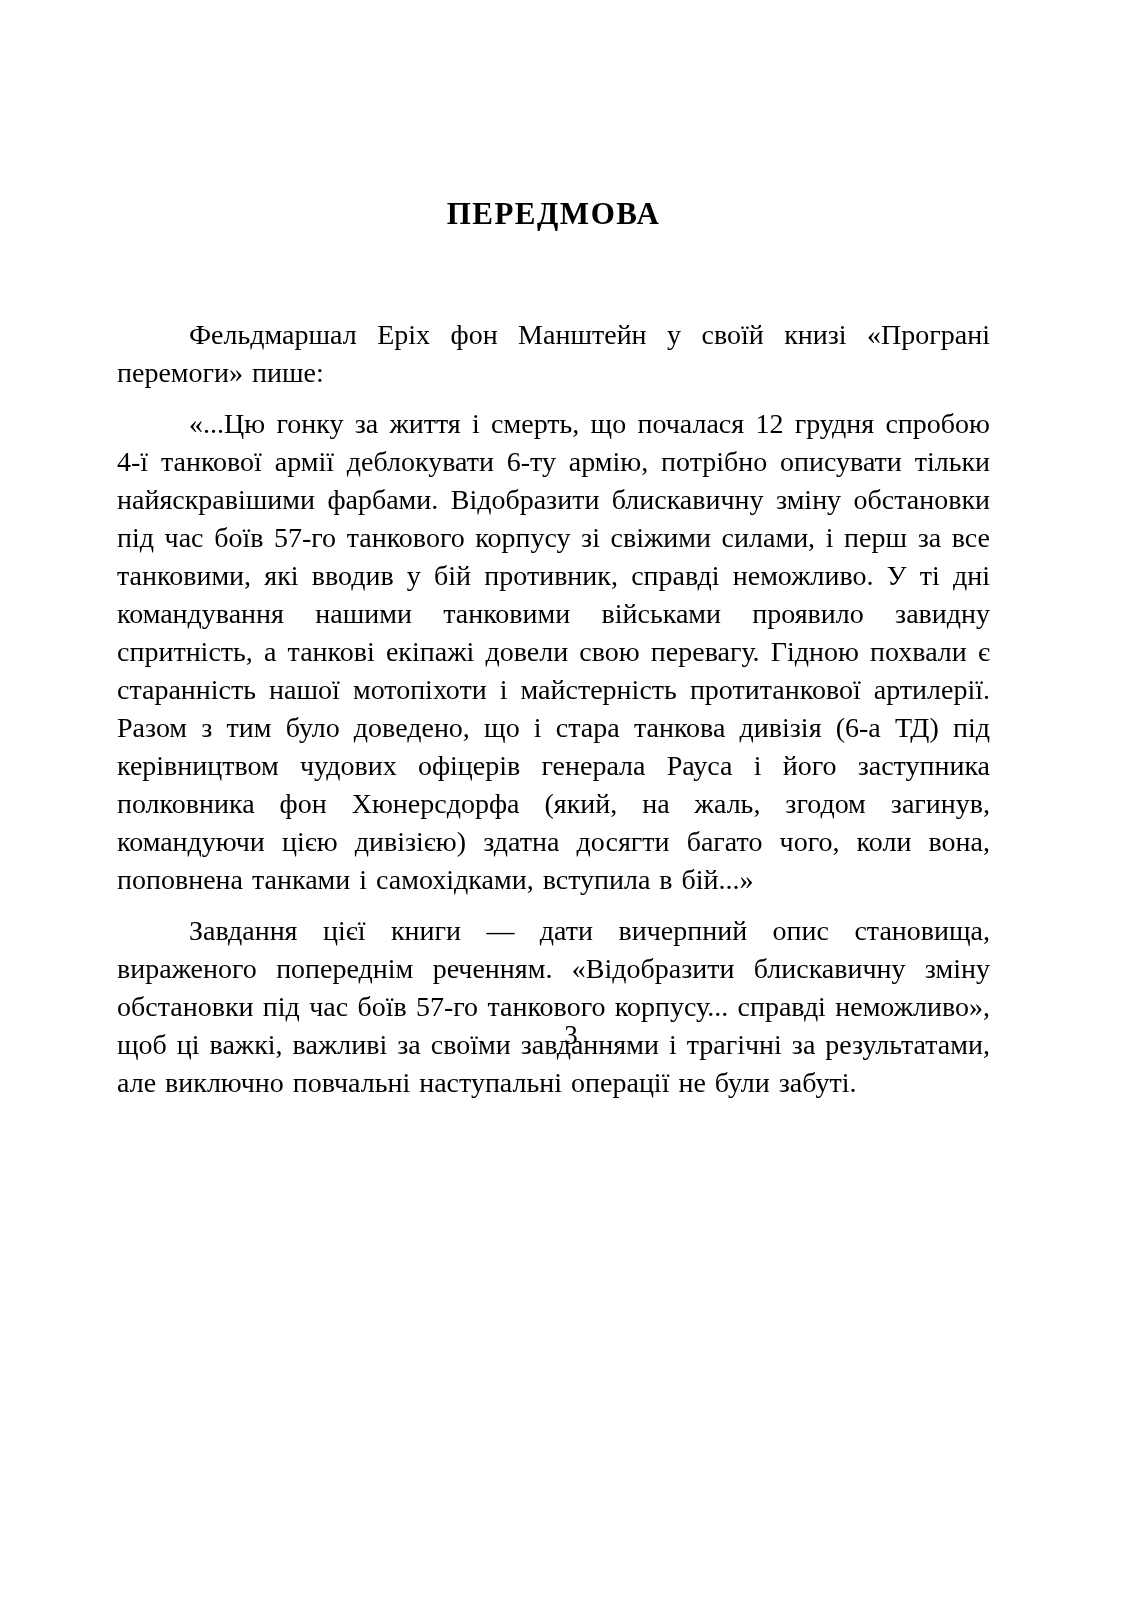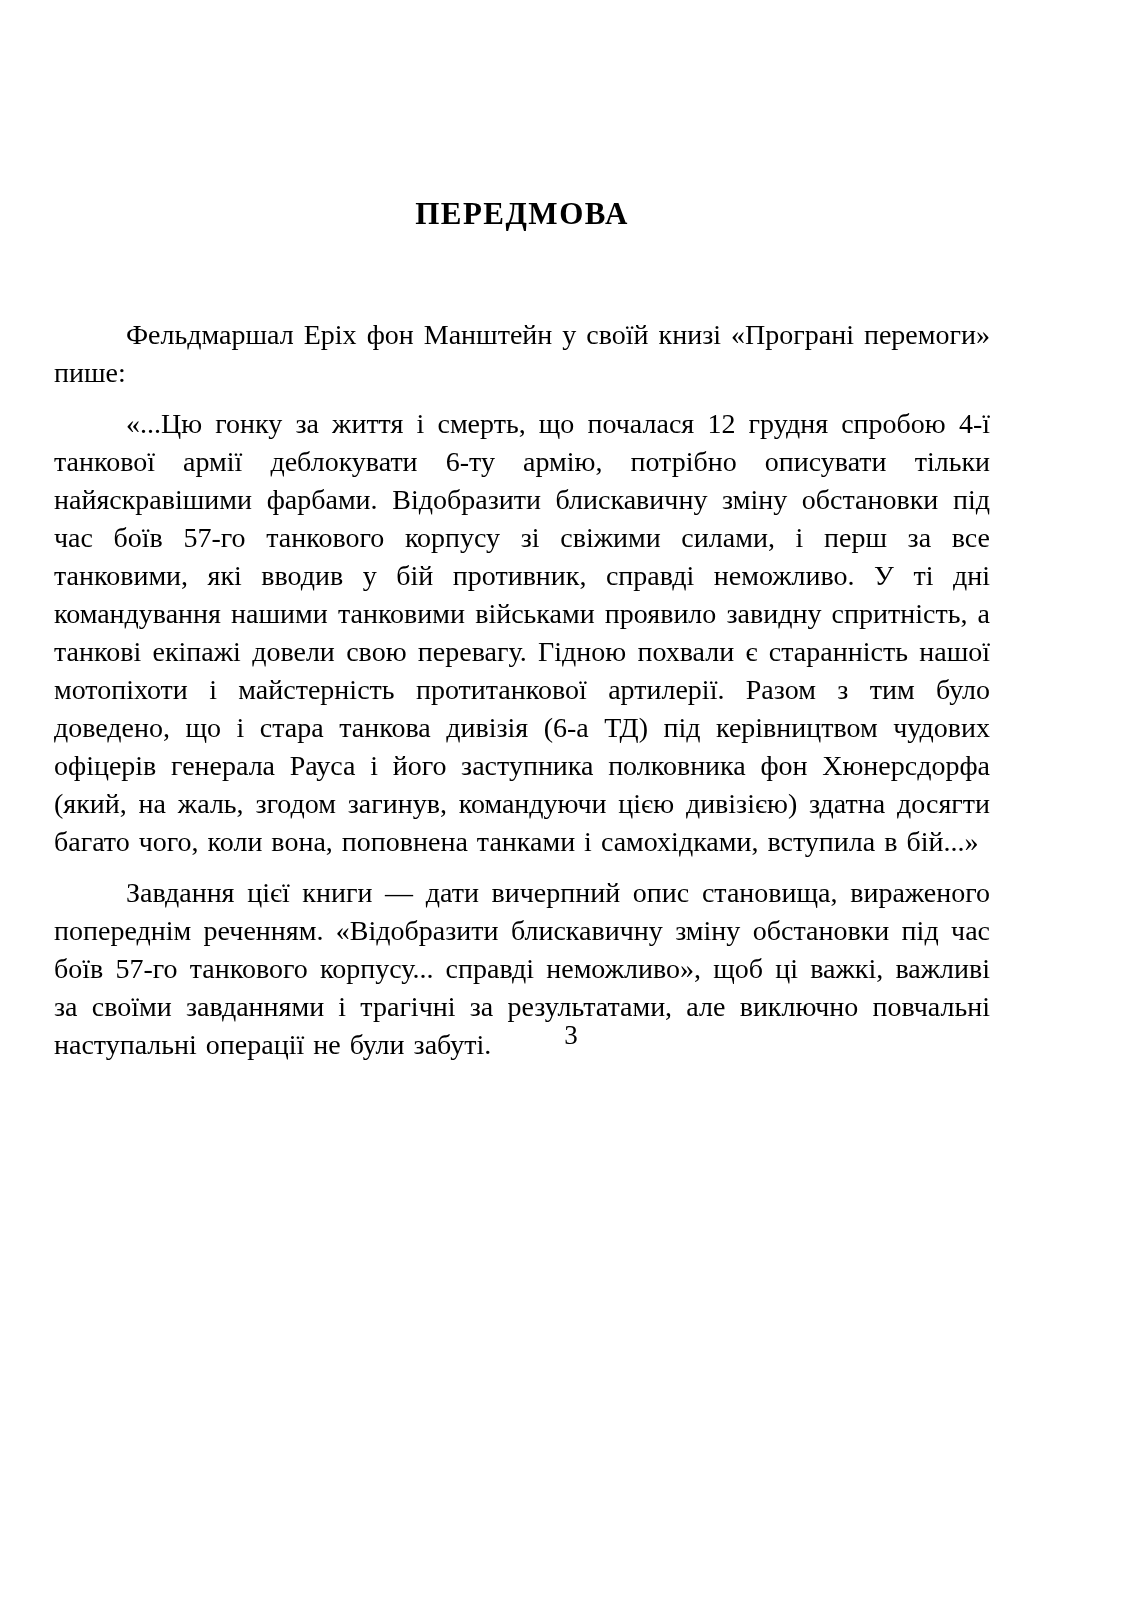--- a/index.html
+++ b/index.html
@@ -9,21 +9,21 @@
   }
   .page {
     position: relative;
     width: 1142px;
     height: 1153px;
     margin: 0 auto;
     background: #ffffff;
     color: #000000;
     font-family: "Liberation Serif", "DejaVu Serif", serif;
     box-sizing: border-box;
-    padding: 196px 152px 0 54px;
+    padding: 196px 152px 0 117px;
     overflow: hidden;
   }
   .chapter-title {
     text-align: center;
     font-weight: bold;
     font-size: 31px;
     letter-spacing: 1.5px;
     margin: 0 0 84px 0;
   }
   .body-text p {

